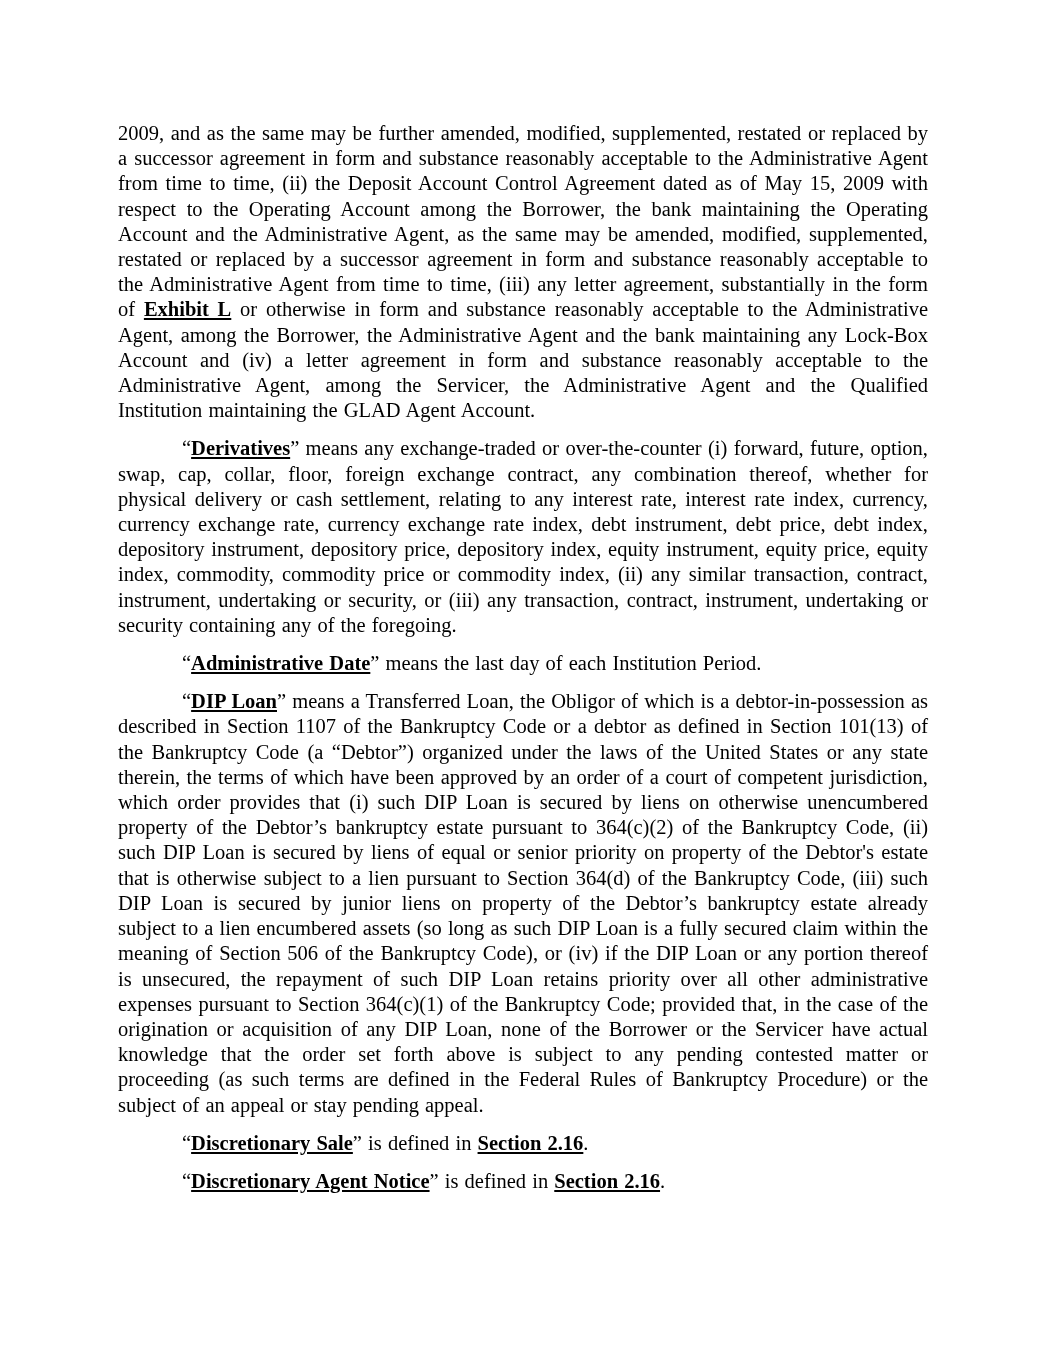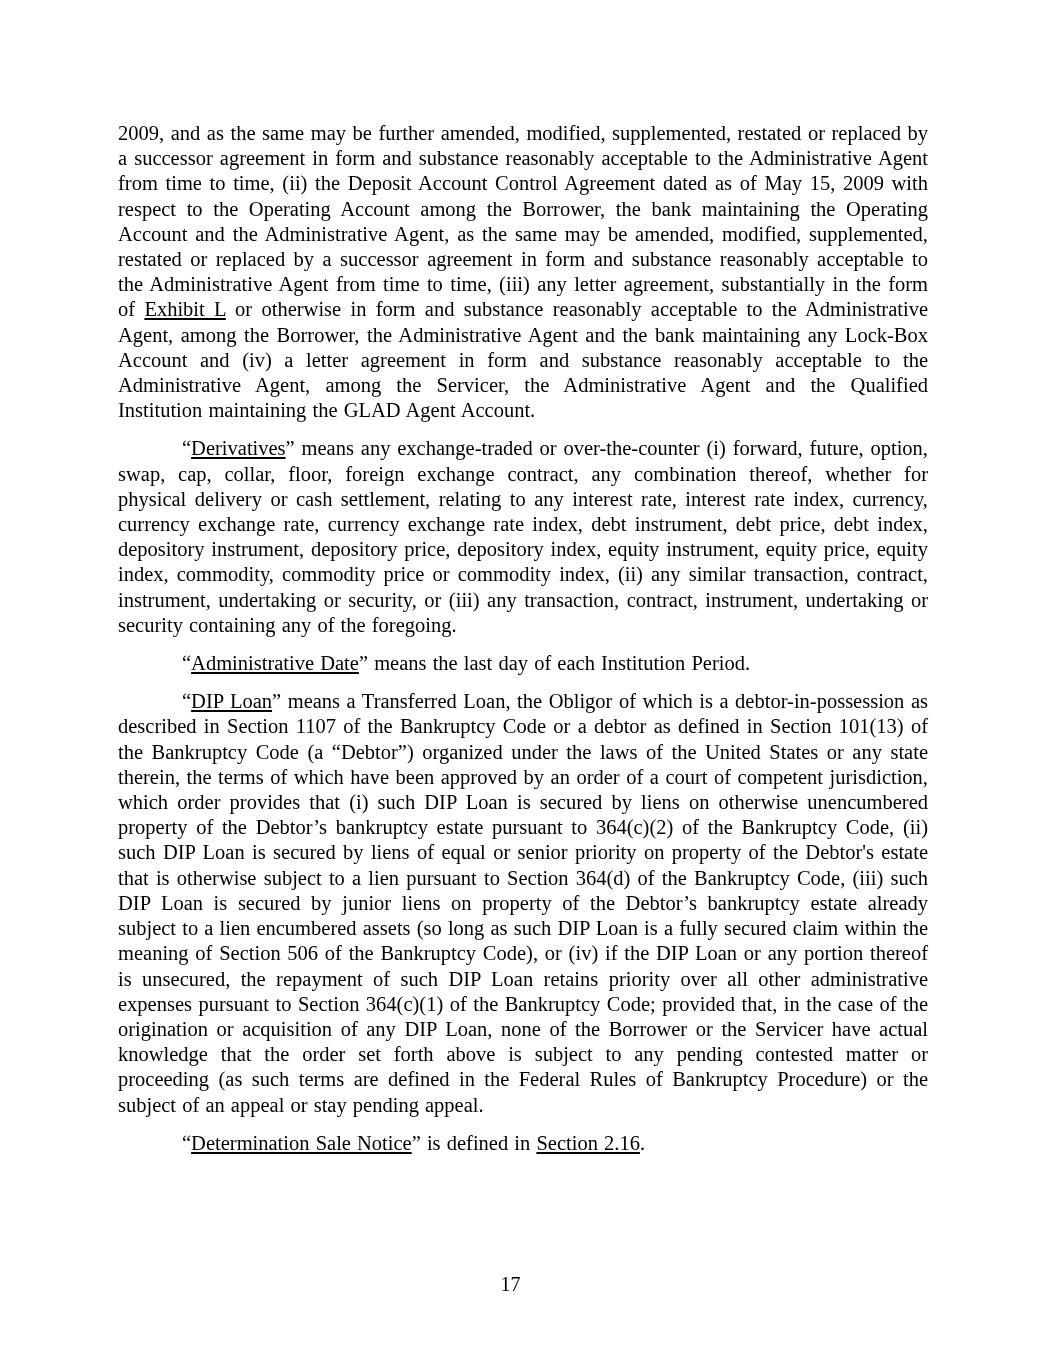--- a/index.html
+++ b/index.html
@@ -27,36 +27,37 @@
     font-size: 20.5px;
     line-height: 25.2px;
     text-align: justify;
     word-spacing: 1px;
   }
   .para.indent {
     text-indent: 64px;
   }
   .u {
     text-decoration: underline;
+    font-weight: bold;
   }
   .page-number {
     position: absolute;
     left: 118px;
     top: 1272px;
     width: 785px;
     text-align: center;
     font-size: 20px;
     line-height: 25px;
   }
 </style>
 </head>
 <body>
 
 <div class="page">
   <div class="text-block">
       <p class="para"><span>2009, and as the same may be further amended, modified, supplemented, restated or replaced by a successor agreement in form and substance reasonably acceptable to the Administrative Agent from time to time, (ii) the Deposit Account Control Agreement dated as of May 15, 2009 with respect to the Operating Account among the Borrower, the bank maintaining the Operating Account and the Administrative Agent, as the same may be amended, modified, supplemented, restated or replaced by a successor agreement in form and substance reasonably acceptable to the Administrative Agent from time to time, (iii) any letter agreement, substantially in the form of </span><span class="u">Exhibit L</span><span> or otherwise in form and substance reasonably acceptable to the Administrative Agent, among the Borrower, the Administrative Agent and the bank maintaining any Lock-Box Account and (iv) a letter agreement in form and substance reasonably acceptable to the Administrative Agent, among the Servicer, the Administrative Agent and the Qualified Institution maintaining the GLAD Agent Account.</span></p>
       <p class="para indent"><span>“</span><span class="u">Derivatives</span><span>”  means any exchange-traded or over-the-counter (i) forward, future, option, swap, cap, collar, floor, foreign exchange contract, any combination thereof, whether for physical delivery or cash settlement, relating to any interest rate, interest rate index, currency, currency exchange rate, currency exchange rate index, debt instrument, debt price, debt index, depository instrument, depository price, depository index, equity instrument, equity price, equity index, commodity, commodity price or commodity index, (ii) any similar transaction, contract, instrument, undertaking or security, or (iii) any transaction, contract, instrument, undertaking or security containing any of the foregoing.</span></p>
       <p class="para indent"><span>“</span><span class="u">Administrative Date</span><span>” means the last day of each Institution Period.</span></p>
       <p class="para indent"><span>“</span><span class="u">DIP Loan</span><span>” means a Transferred Loan, the Obligor of which is a debtor-in-possession as described in Section 1107 of the Bankruptcy Code or a debtor as defined in Section 101(13) of the Bankruptcy Code (a “Debtor”) organized under the laws of the United States or any state therein, the terms of which have been approved by an order of a court of competent jurisdiction, which order provides that (i) such DIP Loan is secured by liens on otherwise unencumbered property of the Debtor’s bankruptcy estate pursuant to 364(c)(2) of the Bankruptcy Code, (ii) such DIP Loan is secured by liens of equal or senior priority on property of the Debtor's estate that is otherwise subject to a lien pursuant to Section 364(d) of the Bankruptcy Code, (iii) such DIP Loan is secured by junior liens on property of the Debtor’s bankruptcy estate already subject to a lien encumbered assets (so long as such DIP Loan is a fully secured claim within the meaning of Section 506 of the Bankruptcy Code), or (iv) if the DIP Loan or any portion thereof is unsecured, the repayment of such DIP Loan retains priority over all other administrative expenses pursuant to Section 364(c)(1) of the Bankruptcy Code; provided that, in the case of the origination or acquisition of any DIP Loan, none of the Borrower or the Servicer have actual knowledge that the order set forth above is subject to any pending contested matter or proceeding (as such terms are defined in the Federal Rules of Bankruptcy Procedure) or the subject of an appeal or stay pending appeal.</span></p>
-      <p class="para indent"><span>“</span><span class="u">Determination Sale Notice</span><span>” is defined in </span><span class="u">Section 2.16</span><span>.</span></p>
+      <p class="para indent"><span>“</span><span class="u">Discretionary Sale</span><span>” is defined in </span><span class="u">Section 2.16</span><span>.</span></p>
+      <p class="para indent"><span>“</span><span class="u">Discretionary Agent Notice</span><span>” is defined in </span><span class="u">Section 2.16</span><span>.</span></p>
     </div>
-  <div class="page-number">17</div>
 </div>
 
 </body></html>

